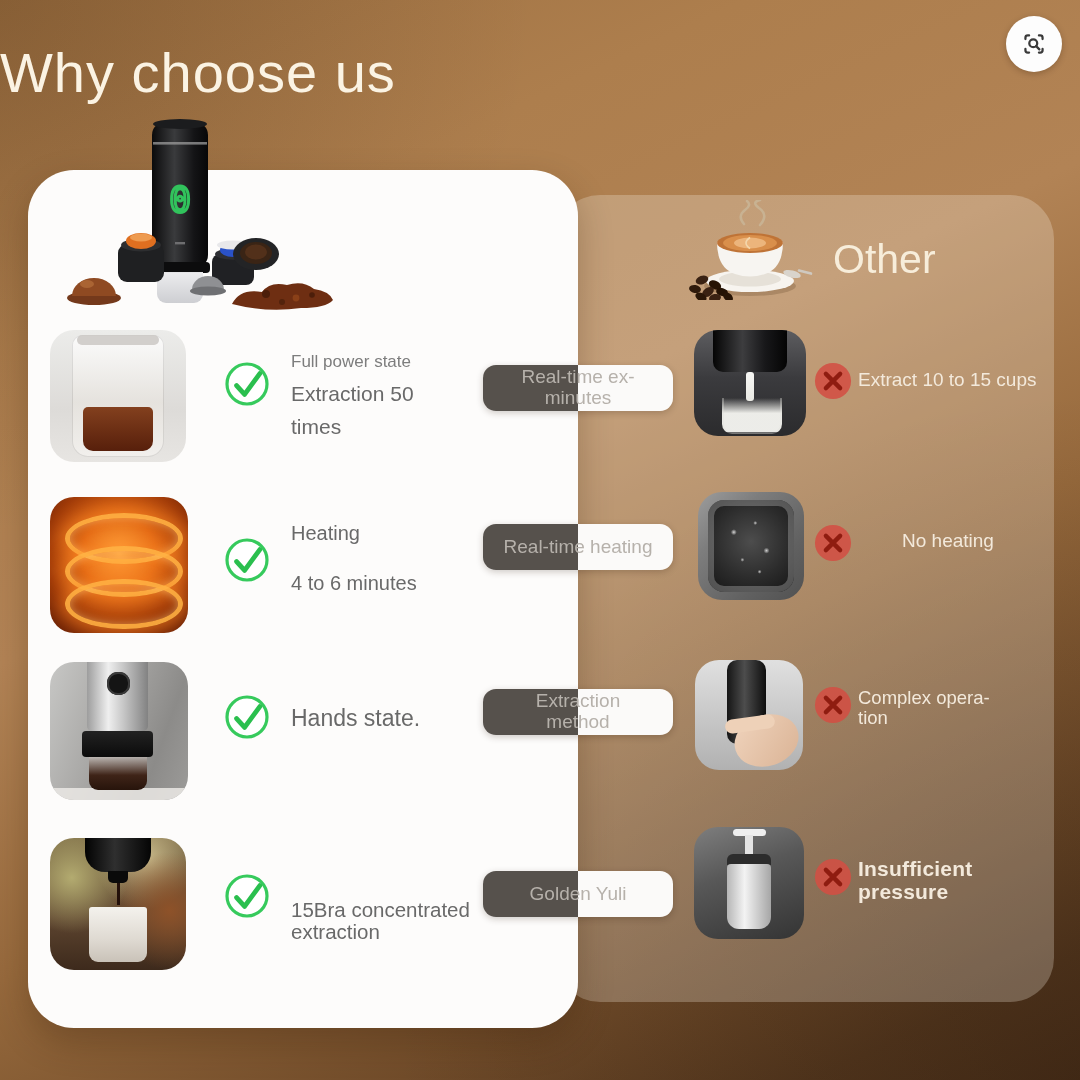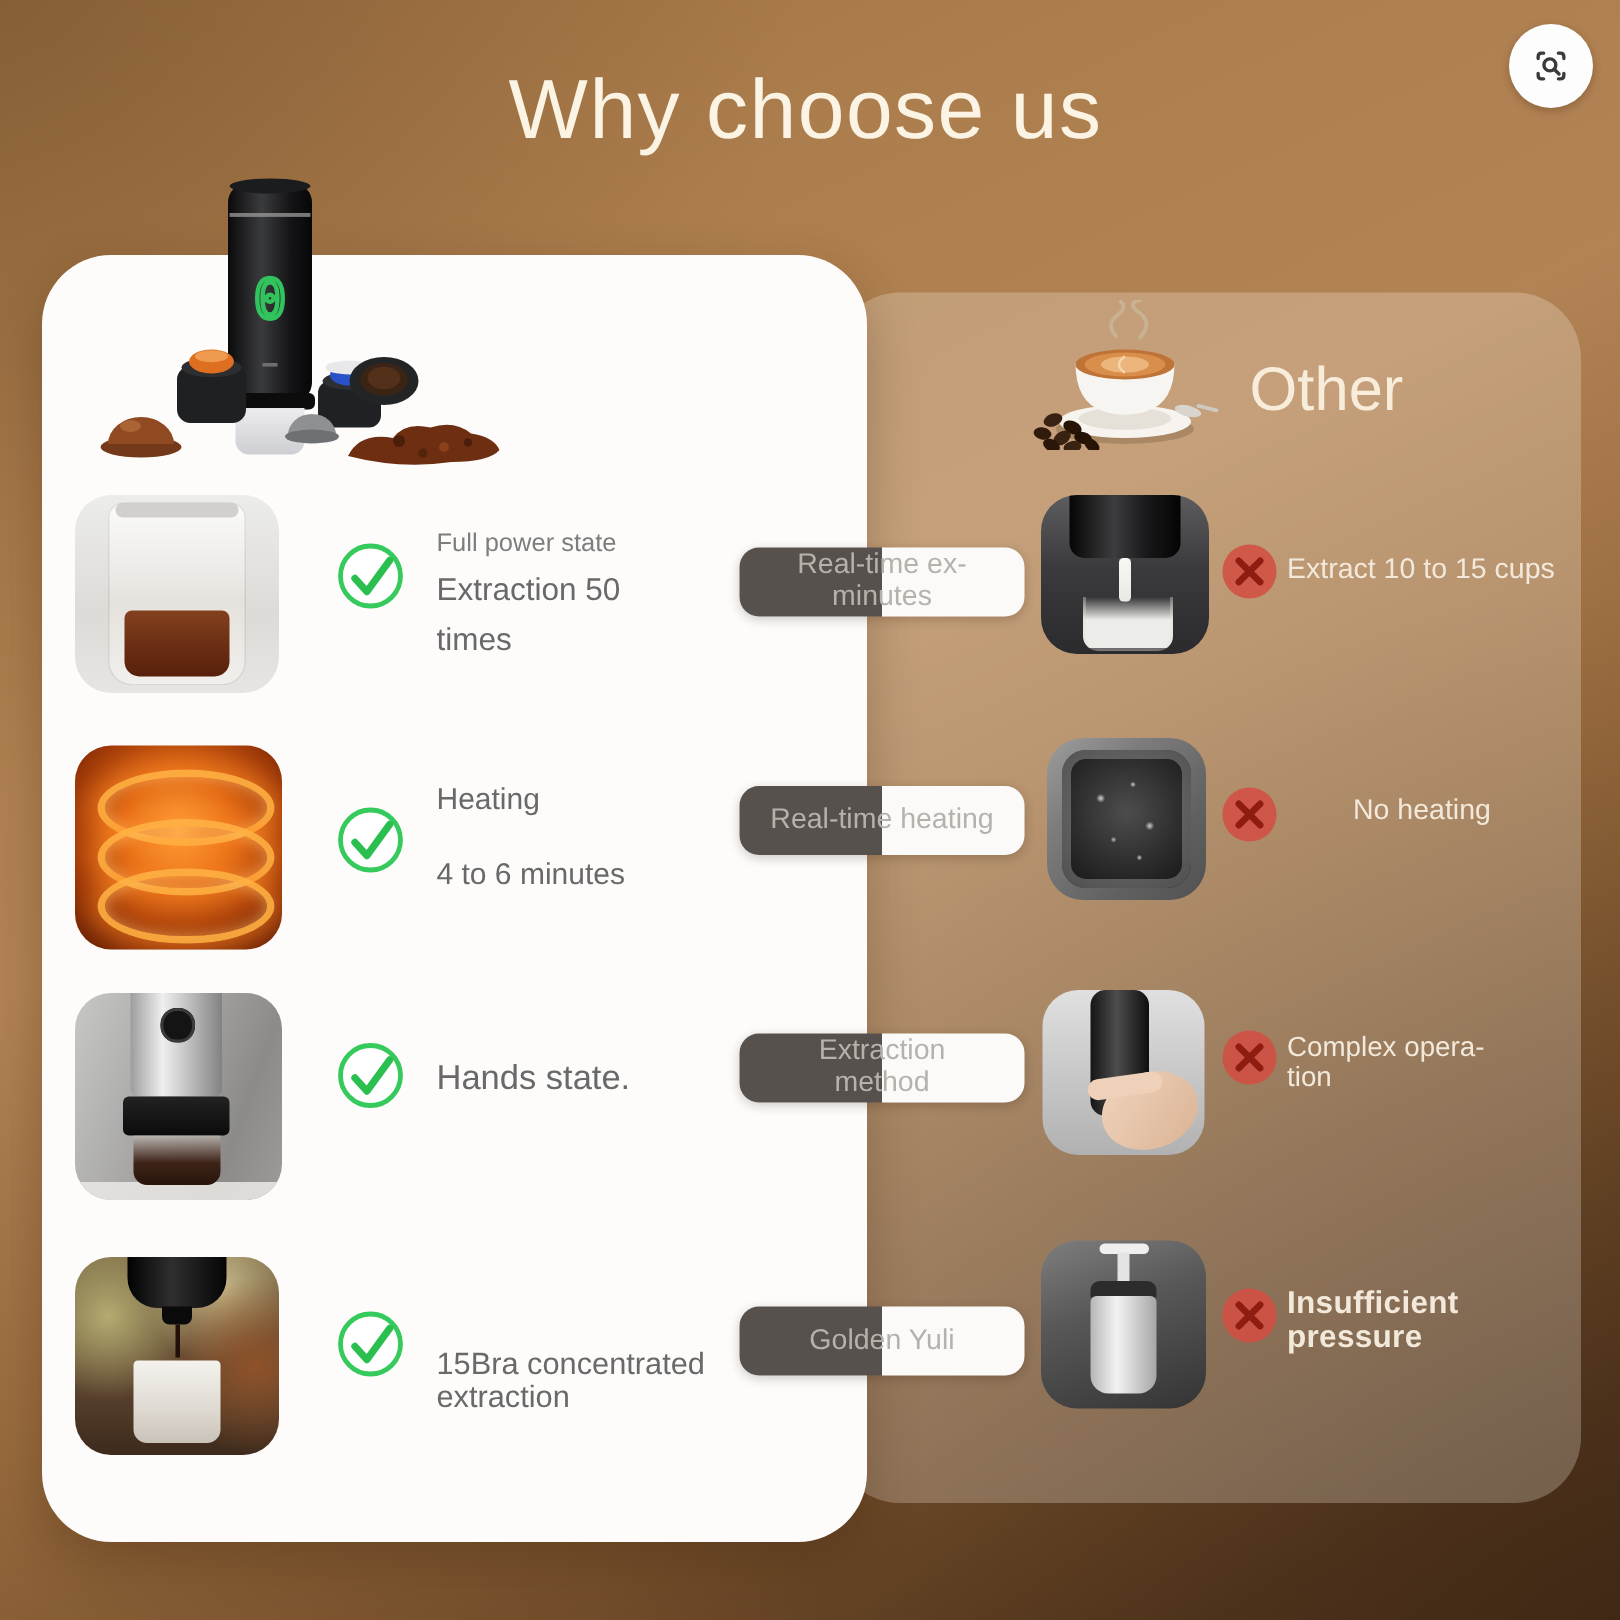--- a/index.html
+++ b/index.html
@@ -6,22 +6,22 @@
   .stage{
     position:relative;width:1080px;height:1080px;overflow:hidden;
     font-family:"Liberation Sans","DejaVu Sans",sans-serif;
     background:
       radial-gradient(ellipse at 0% 0%, rgba(40,20,5,.18), transparent 35%),
       radial-gradient(ellipse at 100% 100%, rgba(20,10,2,.25), transparent 45%),
       linear-gradient(155deg,#9c6f40 0%,#ad7e4d 22%,#b28355 42%,#96693c 62%,#714c2a 80%,#57391f 92%,#4e321b 100%);
   }
   
   .title{
-    position:absolute;top:40px;left:0;width:1030px;text-align:center;
-    font-size:56px;font-weight:400;color:#fbf3e3;letter-spacing:1px;margin-left:22px;
+    position:absolute;top:40px;left:0;width:1030px;text-align:left;
+    font-size:56px;font-weight:400;color:#fbf3e3;letter-spacing:1px;
   }
   
   .lens-btn{
     position:absolute;left:1006px;top:16px;width:56px;height:56px;border-radius:50%;
     background:#fdfdfd;display:flex;align-items:center;justify-content:center;
     box-shadow:0 2px 6px rgba(40,20,5,.25);
   }
   
   .panel-right{
     position:absolute;left:556px;top:195px;width:498px;height:807px;border-radius:44px;
@@ -112,21 +112,21 @@
   
   .l-txt{position:absolute;left:291px;color:#6f6f6f;}
   .l-txt .small{display:block;font-size:17px;color:#7d7d7d;}
   .l-txt .big{display:block;font-size:21px;line-height:1.05;color:#696969;}
   #lt1{top:352px;} #lt1 .big{margin-top:11px;}
   #lt2{top:523px;} #lt2 .big{font-size:20px;} #lt2 .gap{margin-top:29px;}
   #lt3{top:706px;} #lt3 .big{font-size:23px;}
   #lt4{top:899px;} #lt4 .big{font-size:20.5px;}
   
   .pill{
-    position:absolute;left:493px;width:190px;height:46px;border-radius:13px;
+    position:absolute;left:483px;width:190px;height:46px;border-radius:13px;
     display:flex;flex-direction:column;align-items:center;justify-content:center;
     text-align:center;color:#b6b1ab;font-size:19px;line-height:1.1;
     background:linear-gradient(90deg,#56514c 0,#56514c 50%,#fbfaf9 50%,#fbfaf9 100%);
     box-shadow:0 2px 7px rgba(40,25,10,.22);
   }
   .pill span{display:block;}
   #pill1{top:365px;} #pill2{top:524px;} #pill3{top:689px;} #pill4{top:871px;}
   
   .r-txt{position:absolute;left:858px;color:#f3e9db;font-size:19px;line-height:1.08;}
   .r-txt span{display:block;}

